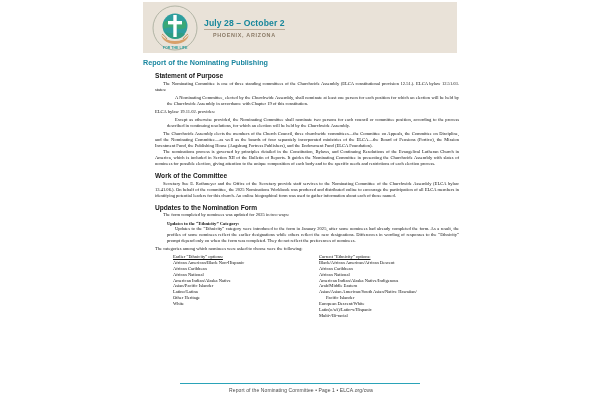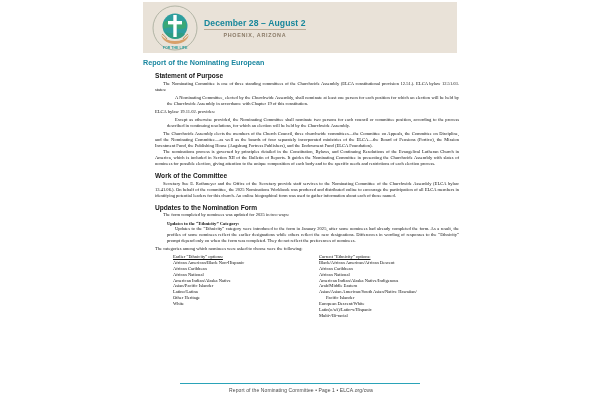--- a/index.html
+++ b/index.html
@@ -199,30 +199,30 @@
         <path d="M13 27 q5 2 10 1 q5 -1 10 1 q-3 5 -10 5 q-7 0 -10 -7 z" fill="#2f9d84"></path>
         <rect x="21.3" y="10" width="3.4" height="22" fill="#ffffff"></rect>
         <rect x="16" y="16" width="14" height="3.4" fill="#ffffff"></rect>
         <path d="M9 30 q5 6 14 6 q9 0 14 -6 q-2 6 -8 8 q-6 2 -12 0 q-6 -2 -8 -8 z" fill="#d8a06a"></path>
         <path d="M10 29 q3 2 5 5 M36 29 q-3 2 -5 5" stroke="#c08f5c" stroke-width="1" fill="none"></path>
         <text x="23" y="44.2" font-family="Liberation Sans, sans-serif" font-size="3.6" fill="#2e9e9e" text-anchor="middle" font-weight="bold">FOR THE LIFE</text>
       </svg>
     </div>
 
     <div class="event-text">
-      <div class="event-date">December 28 – August 2</div>
+      <div class="event-date">July 28 – October 2</div>
       <div class="event-rule"></div>
       <div class="event-city">PHOENIX, ARIZONA</div>
     </div>
 
   </div>
 
   <div class="doc">
 
-    <div class="doc-title">Report of the Nominating European</div>
+    <div class="doc-title">Report of the Nominating Publishing</div>
 
     <div class="sec-head">Statement of Purpose</div>
 
     <p class="p-ind">The Nominating Committee is one of three standing committees of the Churchwide Assembly (ELCA constitutional provision 12.51.). ELCA bylaw 12.51.03. states:</p>
 
     <div class="gap-xs"></div>
     <p class="p-quote">A Nominating Committee, elected by the Churchwide Assembly, shall nominate at least one person for each position for which an election will be held by the Churchwide Assembly in accordance with Chapter 19 of this constitution.</p>
 
     <div class="gap-xs"></div>
     <p class="p-flush">ELCA bylaw 19.11.02. provides:</p>

